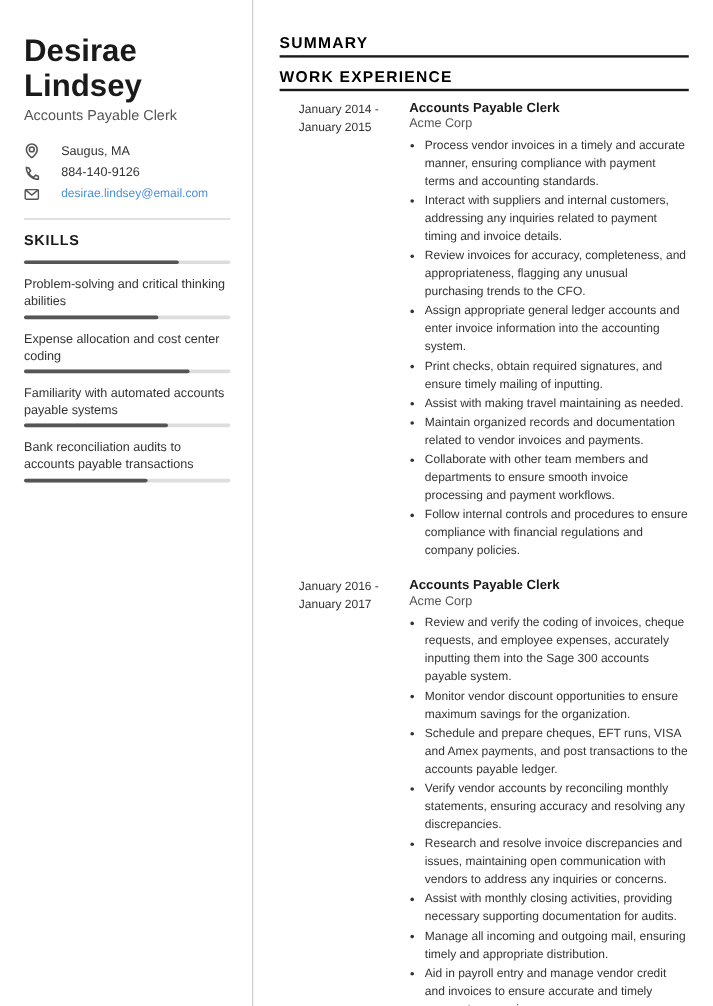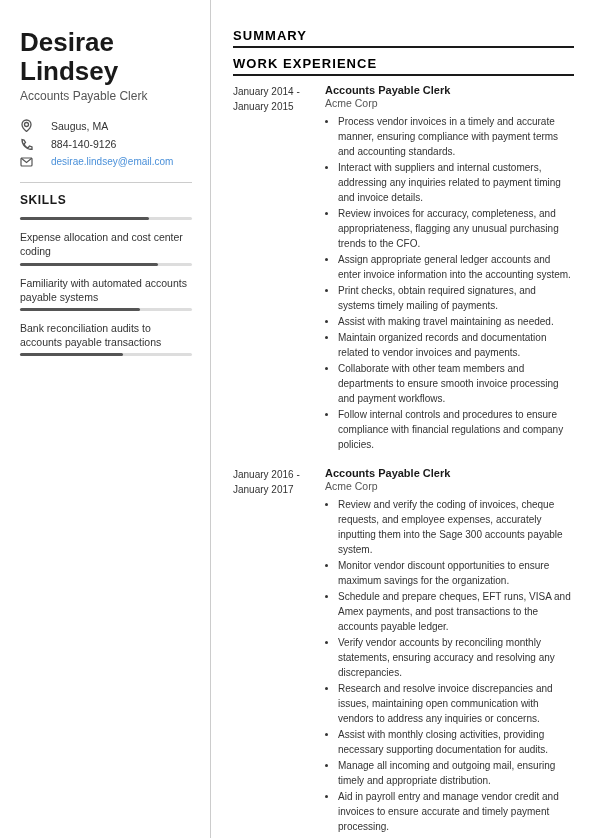--- a/index.html
+++ b/index.html
@@ -106,20 +106,21 @@
     .summary-text {
       font-size: 10.5px;
       color: #333;
       line-height: 1.5;
       margin-bottom: 16px;
     }
     .work-entry {
       display: flex;
       gap: 12px;
       margin-bottom: 14px;
+      margin-left: 16px;
     }
     .work-date {
       width: 80px;
       flex-shrink: 0;
       font-size: 10px;
       color: #333;
       line-height: 1.5;
     }
     .work-details {
       flex: 1;
@@ -185,20 +186,26 @@
     <hr class="divider">
 
     <div class="section-title-left">SKILLS</div>
 
     <div class="skill-item">
       <div class="skill-bar-bg">
         <div class="skill-bar-fill" style="width:75%"></div>
       </div>
     </div>
     <div class="skill-item">
+      <div class="skill-text">Problem-solving and critical thinking abilities</div>
+      <div class="skill-bar-bg">
+        <div class="skill-bar-fill" style="width:65%"></div>
+      </div>
+    </div>
+    <div class="skill-item">
       <div class="skill-text">Expense allocation and cost center coding</div>
       <div class="skill-bar-bg">
         <div class="skill-bar-fill" style="width:80%"></div>
       </div>
     </div>
     <div class="skill-item">
       <div class="skill-text">Familiarity with automated accounts payable systems</div>
       <div class="skill-bar-bg">
         <div class="skill-bar-fill" style="width:70%"></div>
       </div>
@@ -223,21 +230,21 @@
         <span>January 2015</span>
       </div>
       <div class="work-details">
         <div class="work-job-title">Accounts Payable Clerk</div>
         <div class="work-company">Acme Corp</div>
         <ul class="work-bullets">
           <li>Process vendor invoices in a timely and accurate manner, ensuring compliance with payment terms and accounting standards.</li>
           <li>Interact with suppliers and internal customers, addressing any inquiries related to payment timing and invoice details.</li>
           <li>Review invoices for accuracy, completeness, and appropriateness, flagging any unusual purchasing trends to the CFO.</li>
           <li>Assign appropriate general ledger accounts and enter invoice information into the accounting system.</li>
-          <li>Print checks, obtain required signatures, and systems timely mailing of payments.</li>
+          <li>Print checks, obtain required signatures, and ensure timely mailing of inputting.</li>
           <li>Assist with making travel maintaining as needed.</li>
           <li>Maintain organized records and documentation related to vendor invoices and payments.</li>
           <li>Collaborate with other team members and departments to ensure smooth invoice processing and payment workflows.</li>
           <li>Follow internal controls and procedures to ensure compliance with financial regulations and company policies.</li>
         </ul>
       </div>
     </div>
 
     <div class="work-entry">
       <div class="work-date">

